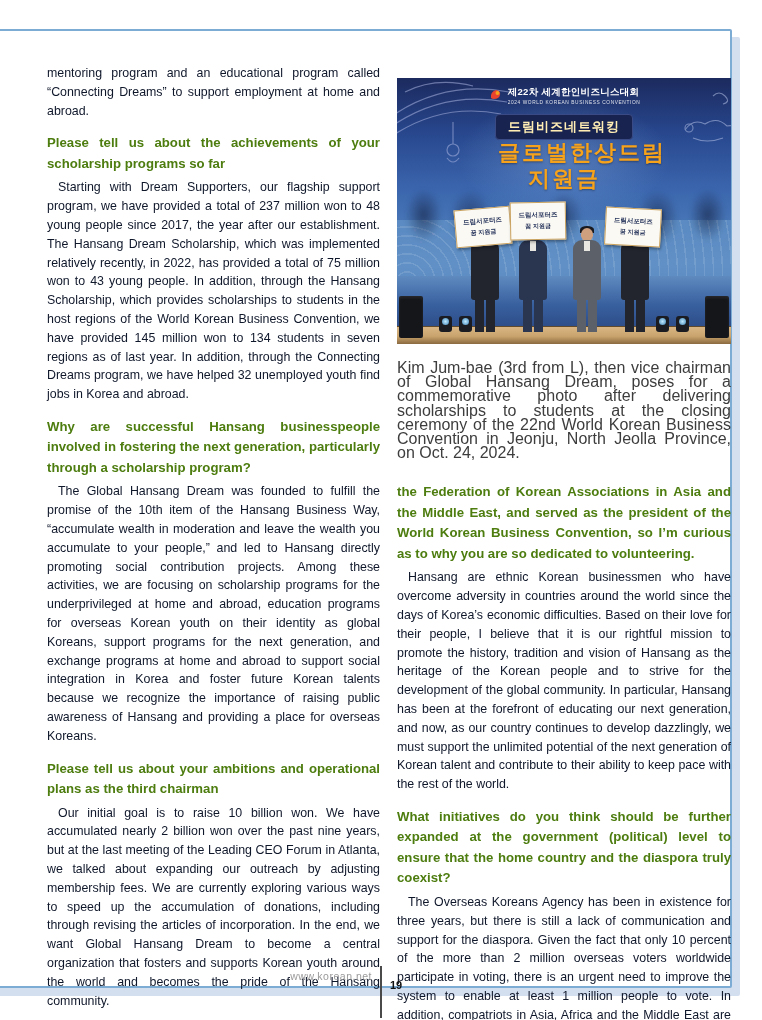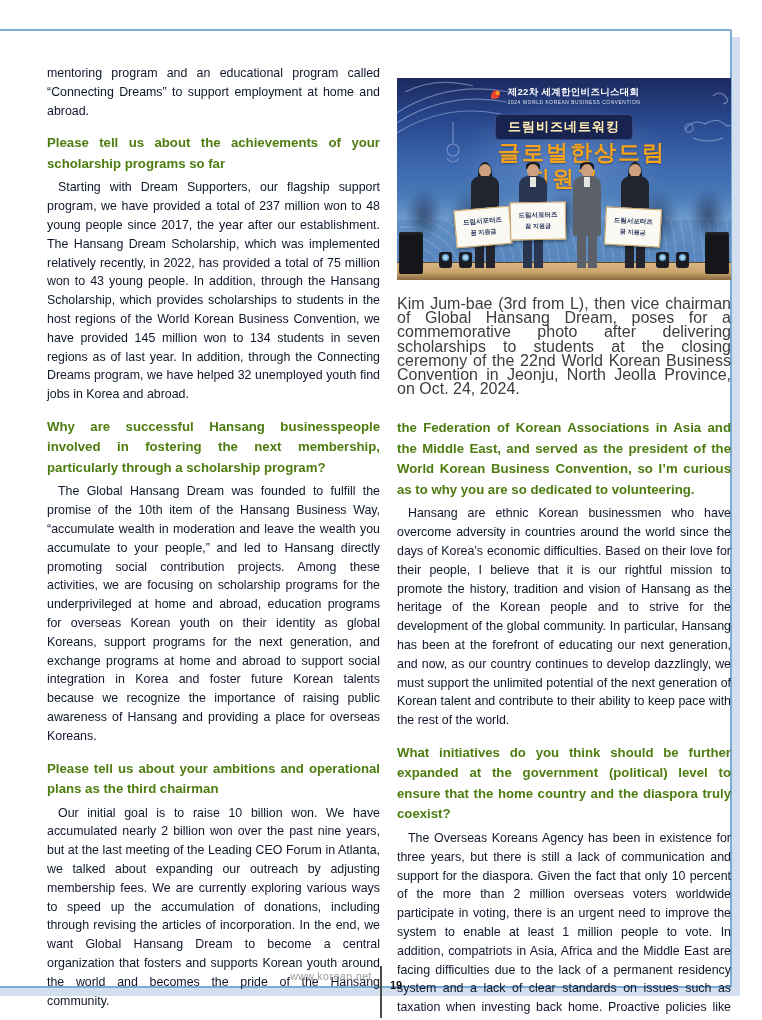--- a/index.html
+++ b/index.html
@@ -23,21 +23,21 @@
     color:#0f172a; margin:0; text-indent:11px;
   }
   p.cont { text-indent:0; }
   h2.q {
     font-size:13.2px; line-height:20.5px; color:#4d7c0f;
     text-align:justify; margin:13px 0 4px; font-weight:bold;
   }
   h2.q:first-child { margin-top:0; }
   
   .photo {
-    position:relative; width:334px; height:202px; overflow:hidden;
+    position:relative; width:334px; height:266px; overflow:hidden;
     background:linear-gradient(180deg,#1c2a5e 0%,#27468c 20%,#3b66ae 42%,
       #4a7ab8 58%,#6d9bcd 70%,#39619f 85%,#243f78 100%);
   }
   .ph-glow {
     position:absolute; left:60px; top:20px; width:214px; height:120px;
     background:radial-gradient(ellipse at center, rgba(150,190,235,.35), transparent 70%);
   }
   .ph-decor { position:absolute; left:0; top:0; }
   .ph-header {
     position:absolute; left:0; right:0; top:8px; display:flex;
@@ -138,21 +138,21 @@
 </style>
 </head>
 <body>
 
 <div class="frame"></div>
 
 <div class="col col-left">
   <p class="body cont">mentoring program and an educational program called “Connecting Dreams” to support employment at home and abroad.</p>
   <h2 class="q">Please tell us about the achievements of your scholarship programs so far</h2>
   <p class="body">Starting with Dream Supporters, our flagship support program, we have provided a total of 237 million won to 48 young people since 2017, the year after our establishment. The Hansang Dream Scholarship, which was implemented relatively recently, in 2022, has provided a total of 75 million won to 43 young people. In addition, through the Hansang Scholarship, which provides scholarships to students in the host regions of the World Korean Business Convention, we have provided 145 million won to 134 students in seven regions as of last year. In addition, through the Connecting Dreams program, we have helped 32 unemployed youth find jobs in Korea and abroad.</p>
-  <h2 class="q">Why are successful Hansang businesspeople involved in fostering the next membership, particularly through a scholarship program?</h2>
+  <h2 class="q">Why are successful Hansang businesspeople involved in fostering the next generation, particularly through a scholarship program?</h2>
   <p class="body">The Global Hansang Dream was founded to fulfill the promise of the 10th item of the Hansang Business Way, “accumulate wealth in moderation and leave the wealth you accumulate to your people,” and led to Hansang directly promoting social contribution projects. Among these activities, we are focusing on scholarship programs for the underprivileged at home and abroad, education programs for overseas Korean youth on their identity as global Koreans, support programs for the next generation, and exchange programs at home and abroad to support social integration in Korea and foster future Korean talents because we recognize the importance of raising public awareness of Hansang and providing a place for overseas Koreans.</p>
   <h2 class="q">Please tell us about your ambitions and operational plans as the third chairman</h2>
   <p class="body">Our initial goal is to raise 10 billion won. We have accumulated nearly 2 billion won over the past nine years, but at the last meeting of the Leading CEO Forum in Atlanta, we talked about expanding our outreach by adjusting membership fees. We are currently exploring various ways to speed up the accumulation of donations, including through revising the articles of incorporation. In the end, we want Global Hansang Dream to become a central organization that fosters and supports Korean youth around the world and becomes the pride of the Hansang community.</p>
 
 </div>
 
 <div class="col col-right">
 
   <div class="photo">
     <div class="ph-glow"></div>

